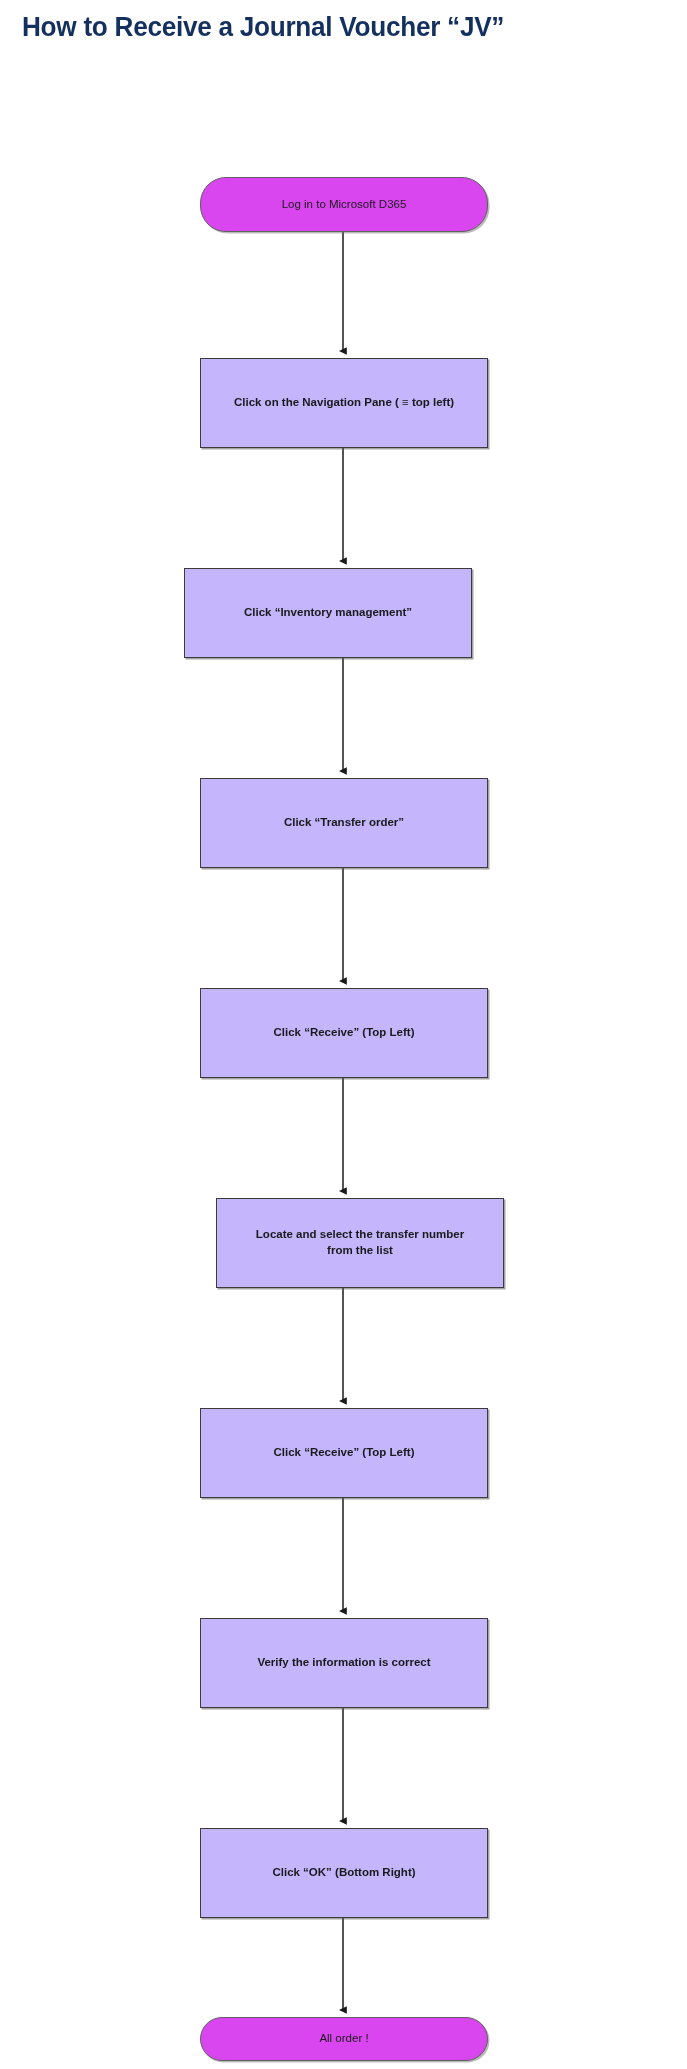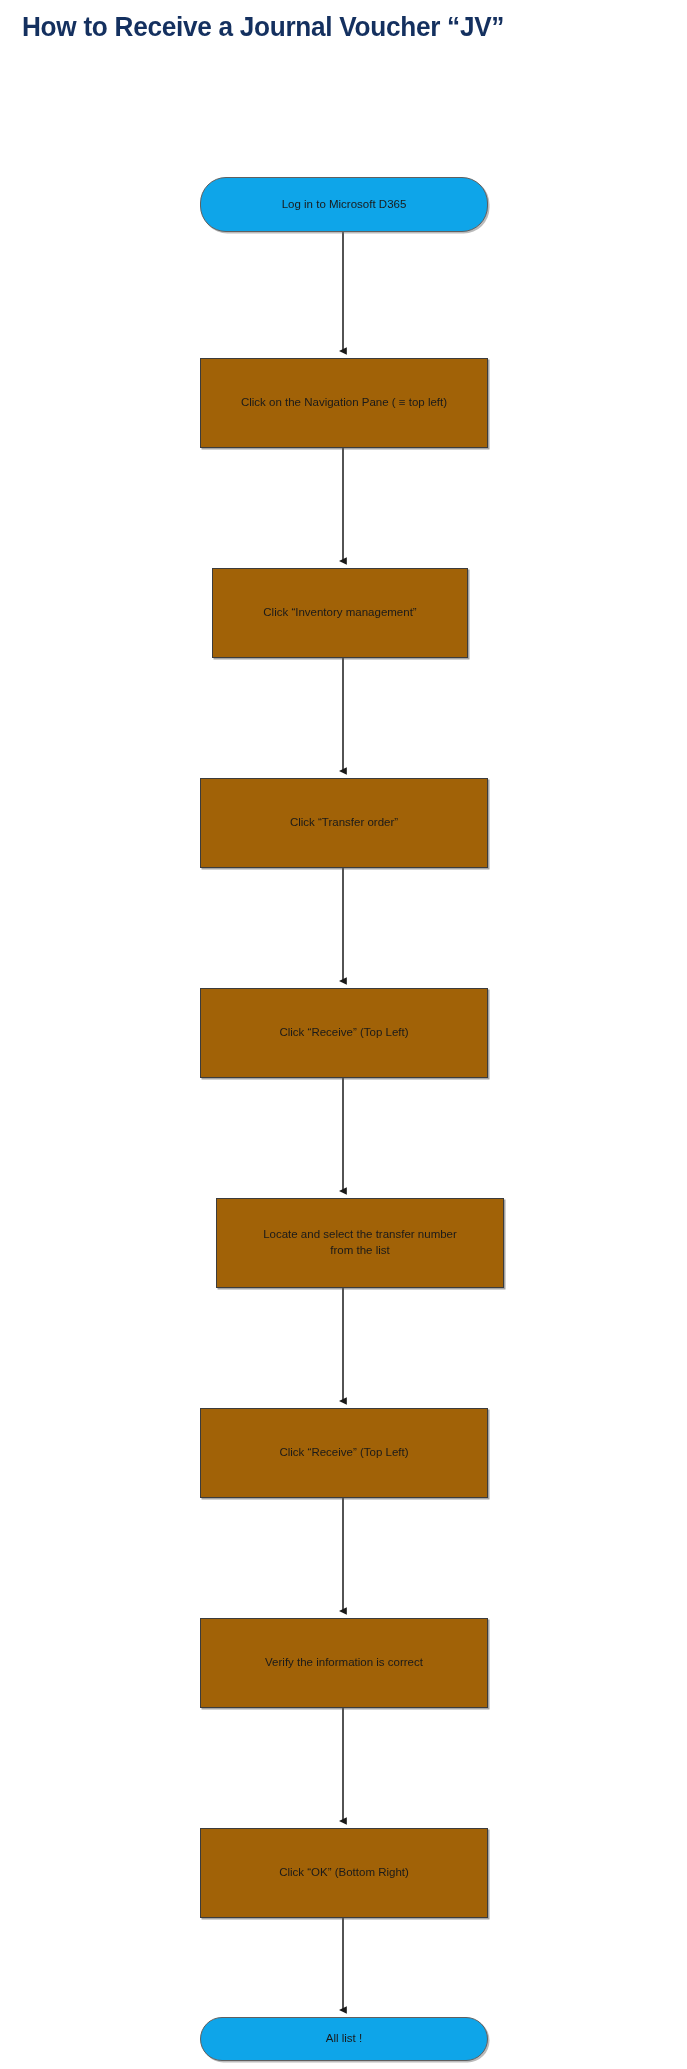--- a/index.html
+++ b/index.html
@@ -54,27 +54,28 @@
     justify-content: center;
     text-align: center;
     font-size: 11.5px;
     color: #1a1a1a;
     line-height: 1.35;
     font-family: "Liberation Sans", sans-serif;
     padding: 4px 10px;
   }
 
   .node.process {
-    background: #a16207;
+    background: #c4b5fd;
     border: 1.4px solid #3c3c3c;
     box-shadow: 1.5px 1.5px 0 rgba(90,90,90,0.55);
+    font-weight: bold;
   }
 
   .node.terminator {
-    background: #0ea5e9;
+    background: #d946ef;
     border: 1.4px solid #606060;
     border-radius: 26px;
     box-shadow: 1.5px 1.5px 0 rgba(120,120,120,0.5);
   }
 
   .node-label {
     display: block;
     white-space: pre-line;
   }
 </style>
@@ -106,21 +107,21 @@
   </svg>
 
   <div class="node terminator" style="left:200px; top:177px; width:288px; height:55px;">
     <span class="node-label">Log in to Microsoft D365</span>
   </div>
 
   <div class="node process" style="left:200px; top:358px; width:288px; height:90px;">
     <span class="node-label">Click on the Navigation Pane ( ≡ top left)</span>
   </div>
 
-  <div class="node process" style="left:212px; top:568px; width:256px; height:90px;">
+  <div class="node process" style="left:184px; top:568px; width:288px; height:90px;">
     <span class="node-label">Click “Inventory management”</span>
   </div>
 
   <div class="node process" style="left:200px; top:778px; width:288px; height:90px;justify-content:center;">
     <span class="node-label">Click “Transfer order”</span>
   </div>
 
   <div class="node process" style="left:200px; top:988px; width:288px; height:90px;">
     <span class="node-label">Click “Receive” (Top Left)</span>
   </div>
@@ -136,16 +137,16 @@
 
   <div class="node process" style="left:200px; top:1828px; width:288px; height:90px;">
     <span class="node-label">Click “OK” (Bottom Right)</span>
   </div>
 
   <div class="node process" style="left:200px; top:1618px; width:288px; height:90px;">
     <span class="node-label">Verify the information is correct</span>
   </div>
 
   <div class="node terminator" style="left:200px; top:2017px; width:288px; height:44px;">
-    <span class="node-label">All list !</span>
+    <span class="node-label">All order !</span>
   </div>
 
 </div>
 
 </body></html>

